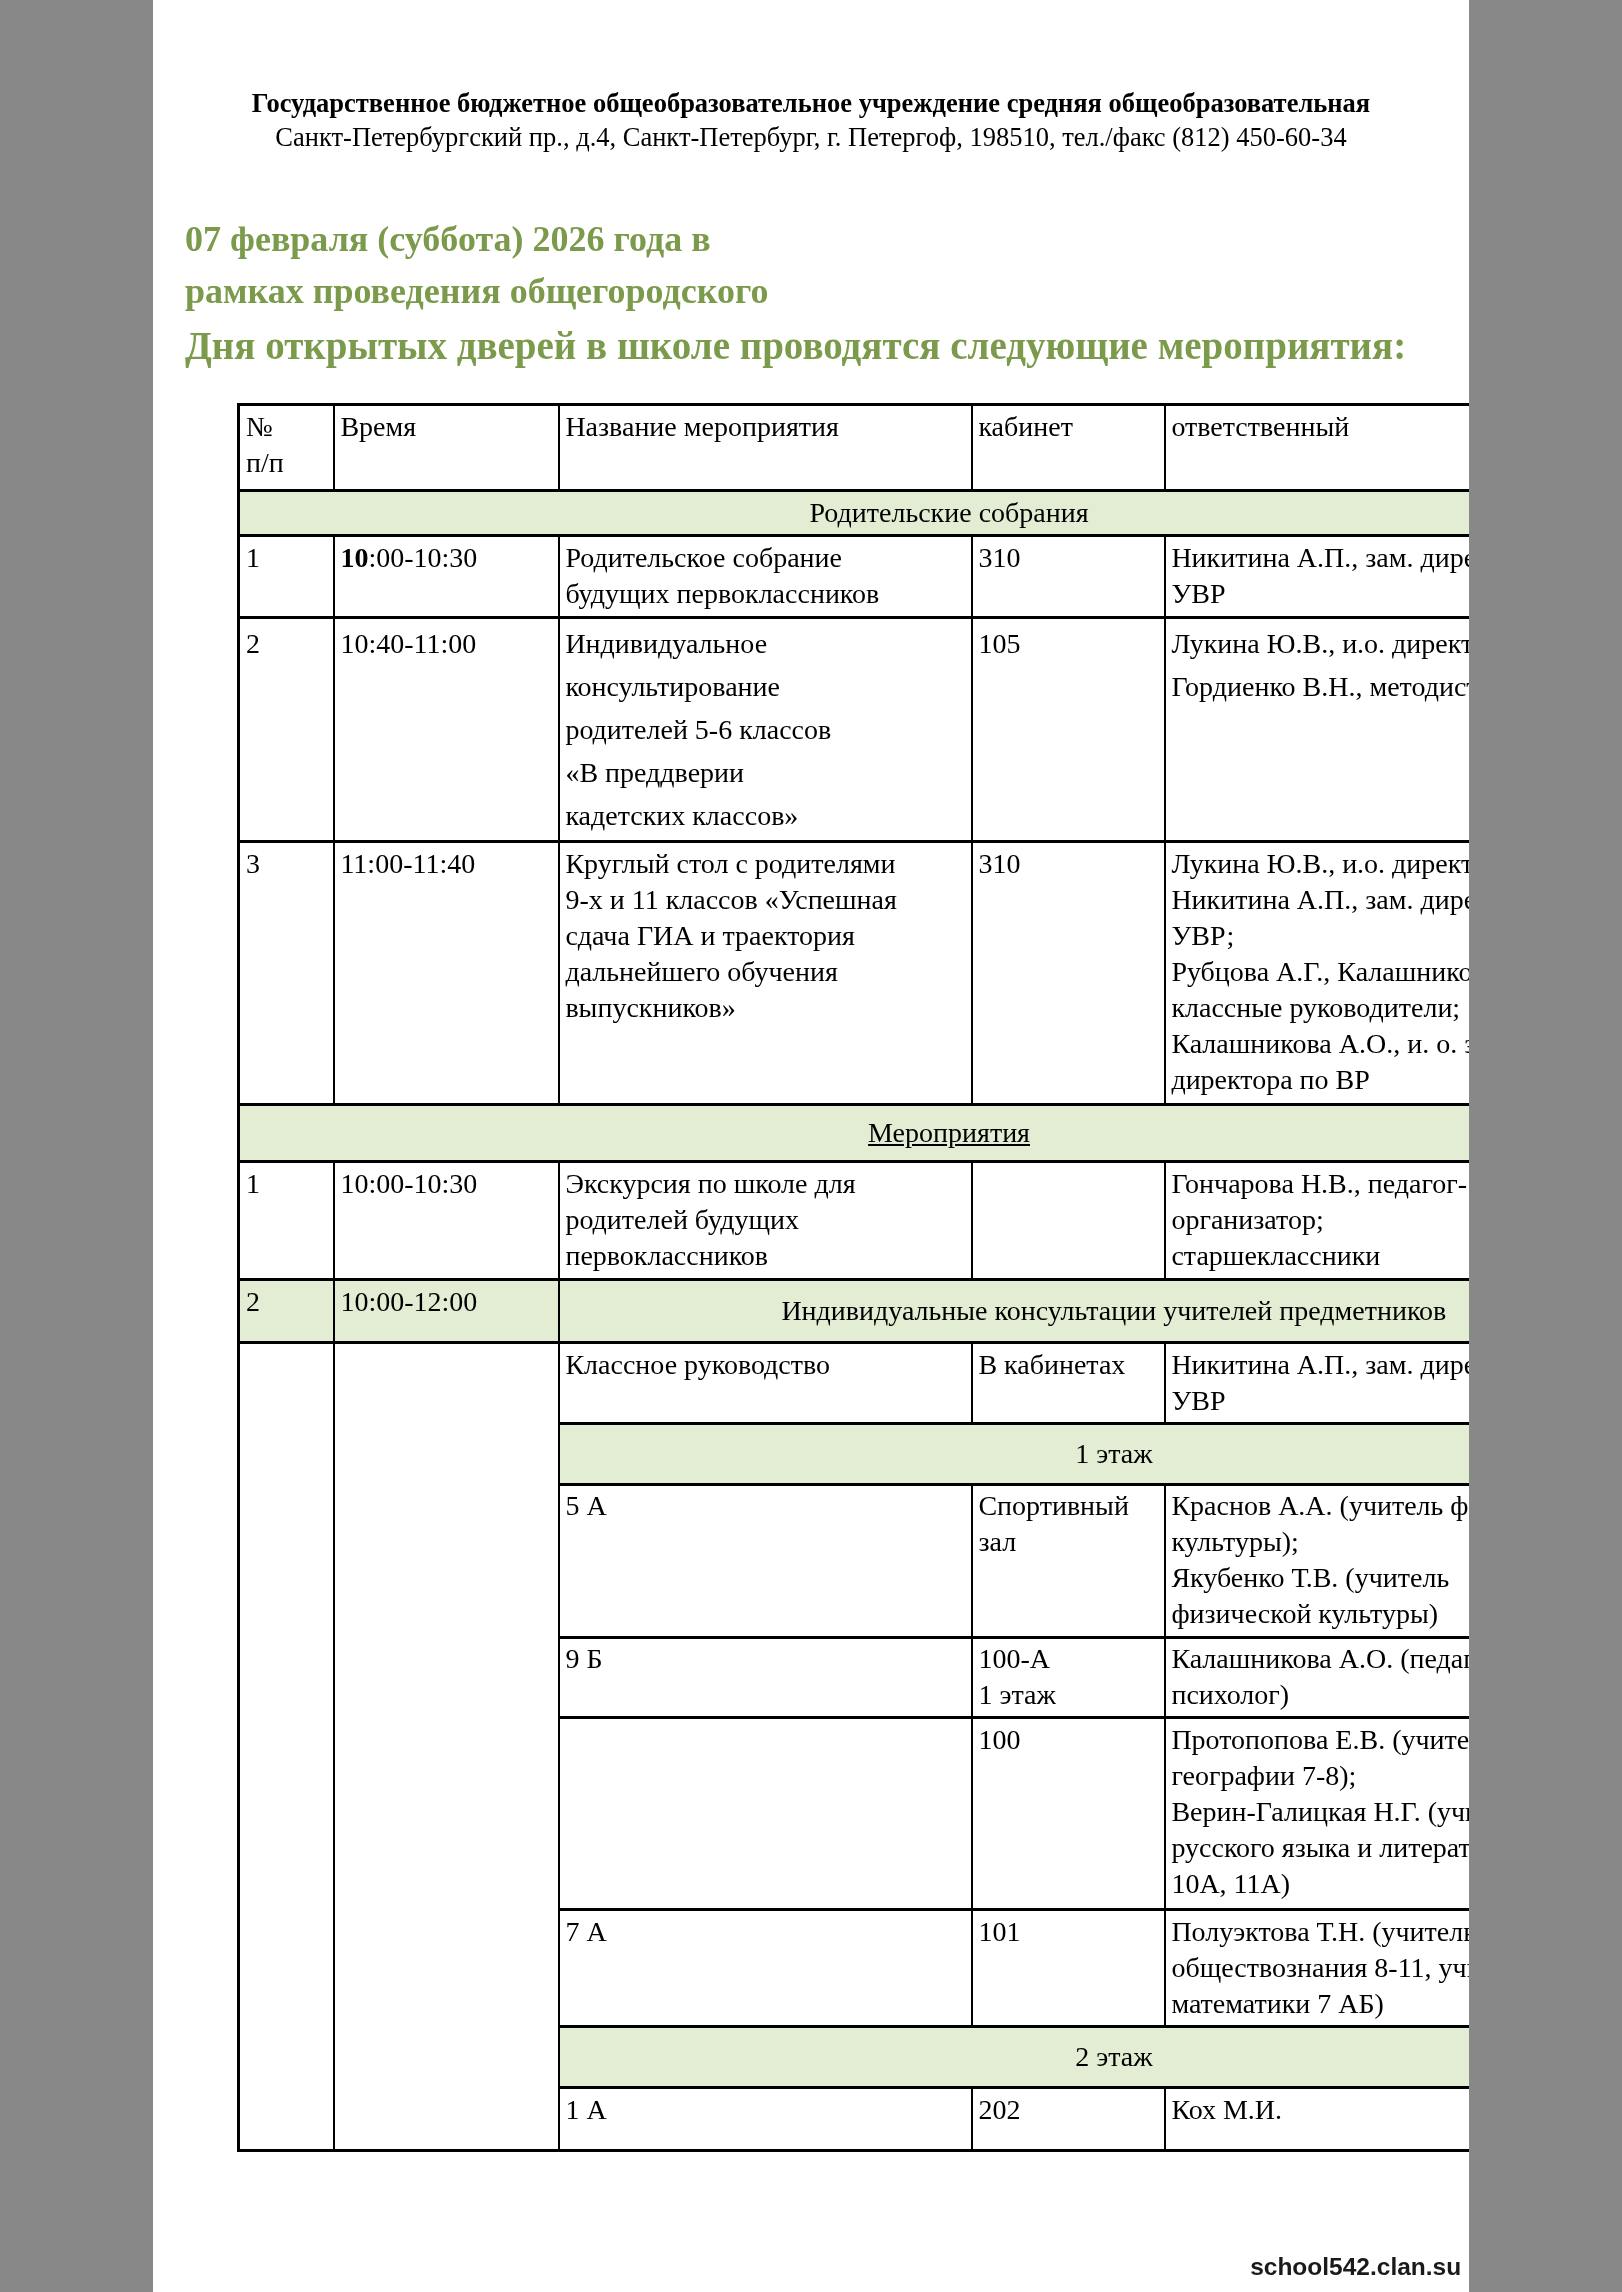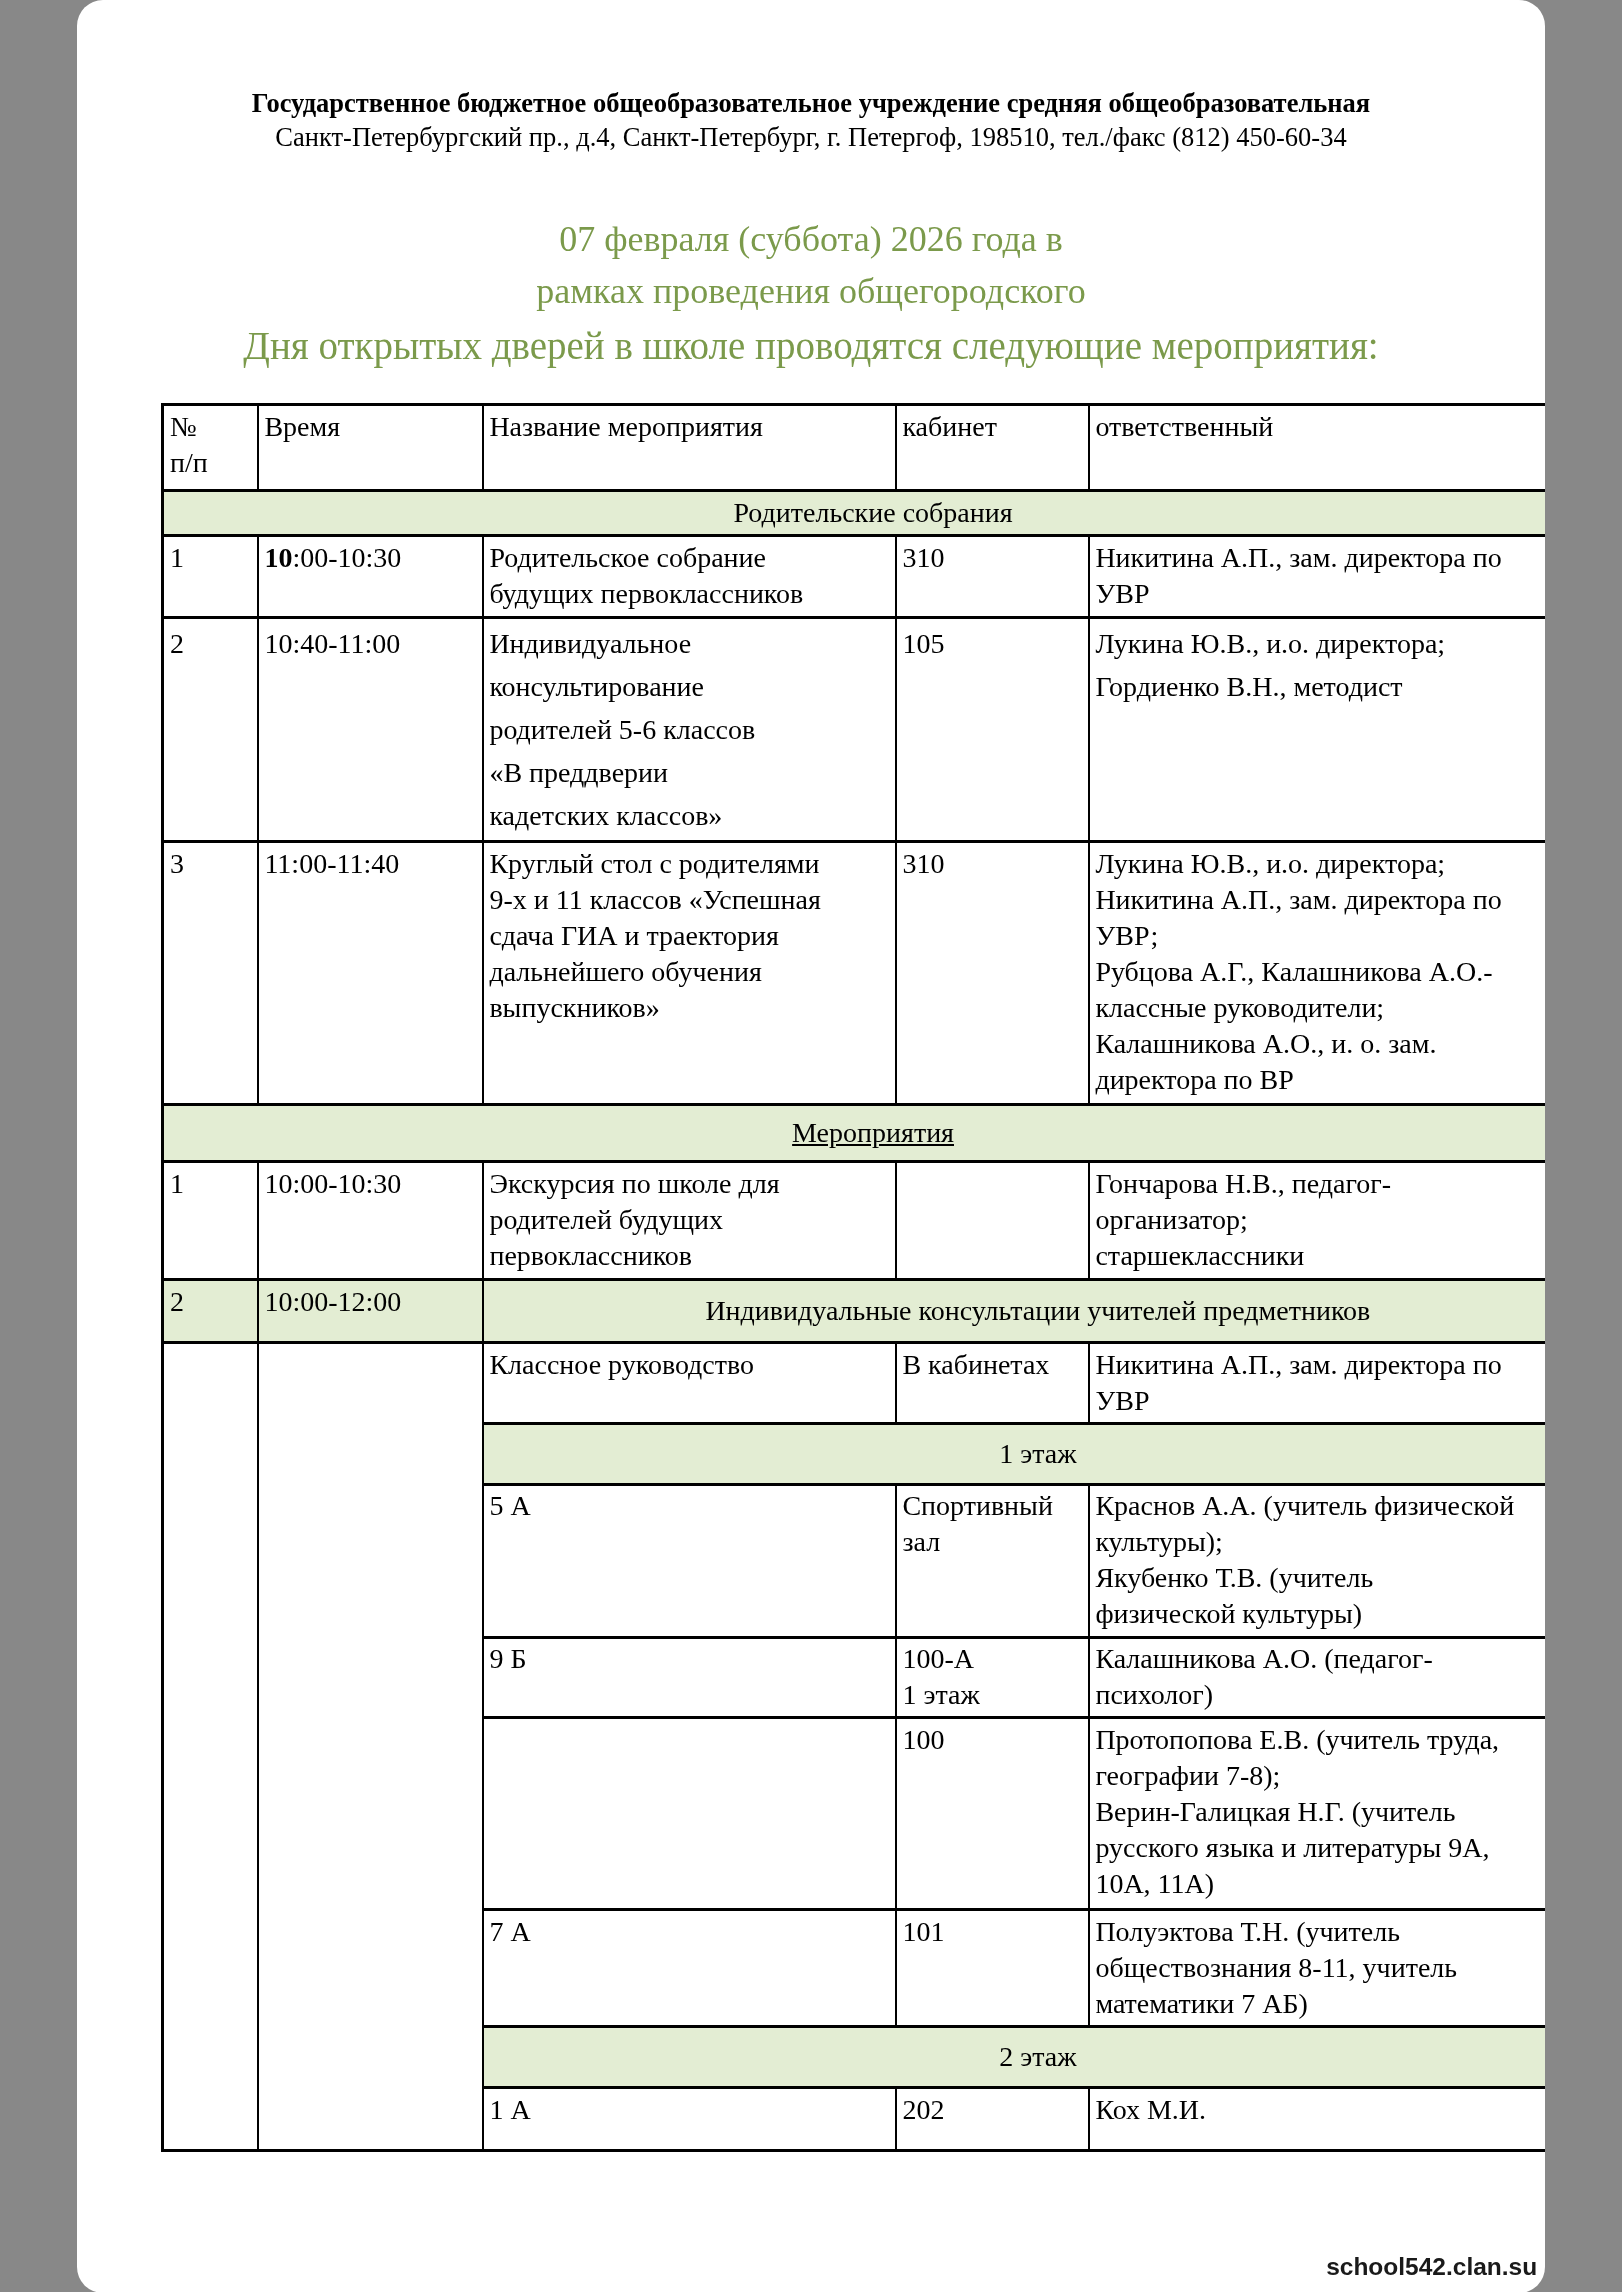--- a/index.html
+++ b/index.html
@@ -2,31 +2,30 @@
 <html style="--band: #e3edd3; --title-green: #7b9a4b;"><head>
 <meta charset="utf-8">
 <style>
   :root{
     --band:#e3edd3;
     --title-green:#7b9a4b;
   }
   html,body{margin:0;padding:0;background:#888;}
   .page{
     position:relative;
-    width:1468px;height:2293px;
+    width:1316px;height:2293px;
     margin:0 auto;
     background:#ffffff;
     font-family:"Liberation Serif","DejaVu Serif",serif;
     color:#000;
     overflow:hidden;
-    border-radius:26px;
   }
   .school-header{padding-top:86px;text-align:center;font-size:26.5px;line-height:34px;}
   .school-header .bold{font-weight:bold;}
-  .doc-title{margin-top:59px;text-align:center;color:var(--title-green);font-weight:normal;}
+  .doc-title{margin-top:59px;color:var(--title-green);font-weight:bold;padding-left:32px;}
   .doc-title .t12{font-size:36px;line-height:52px;}
   .doc-title .t3{font-size:39px;line-height:57px;}
   table.schedule{
     margin:29px 0 0 84px;
     width:1423px;
     border-collapse:collapse;
     table-layout:fixed;
     font-size:28px;
     border:3.9px solid #000;
   }

